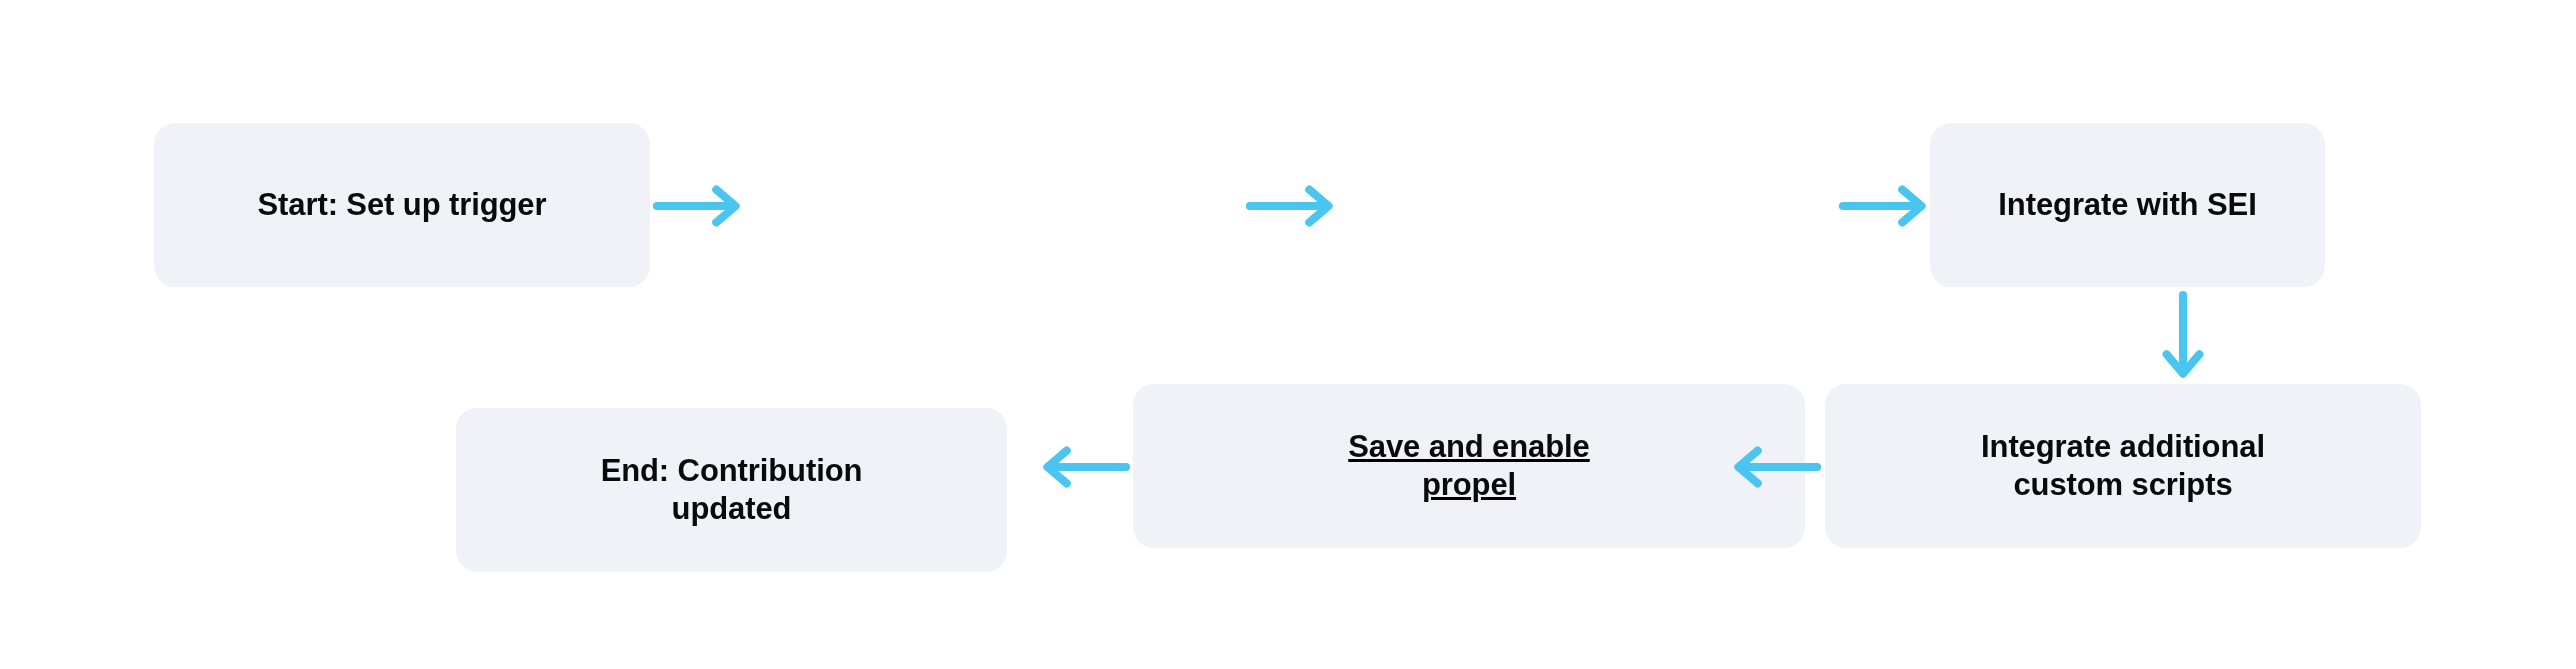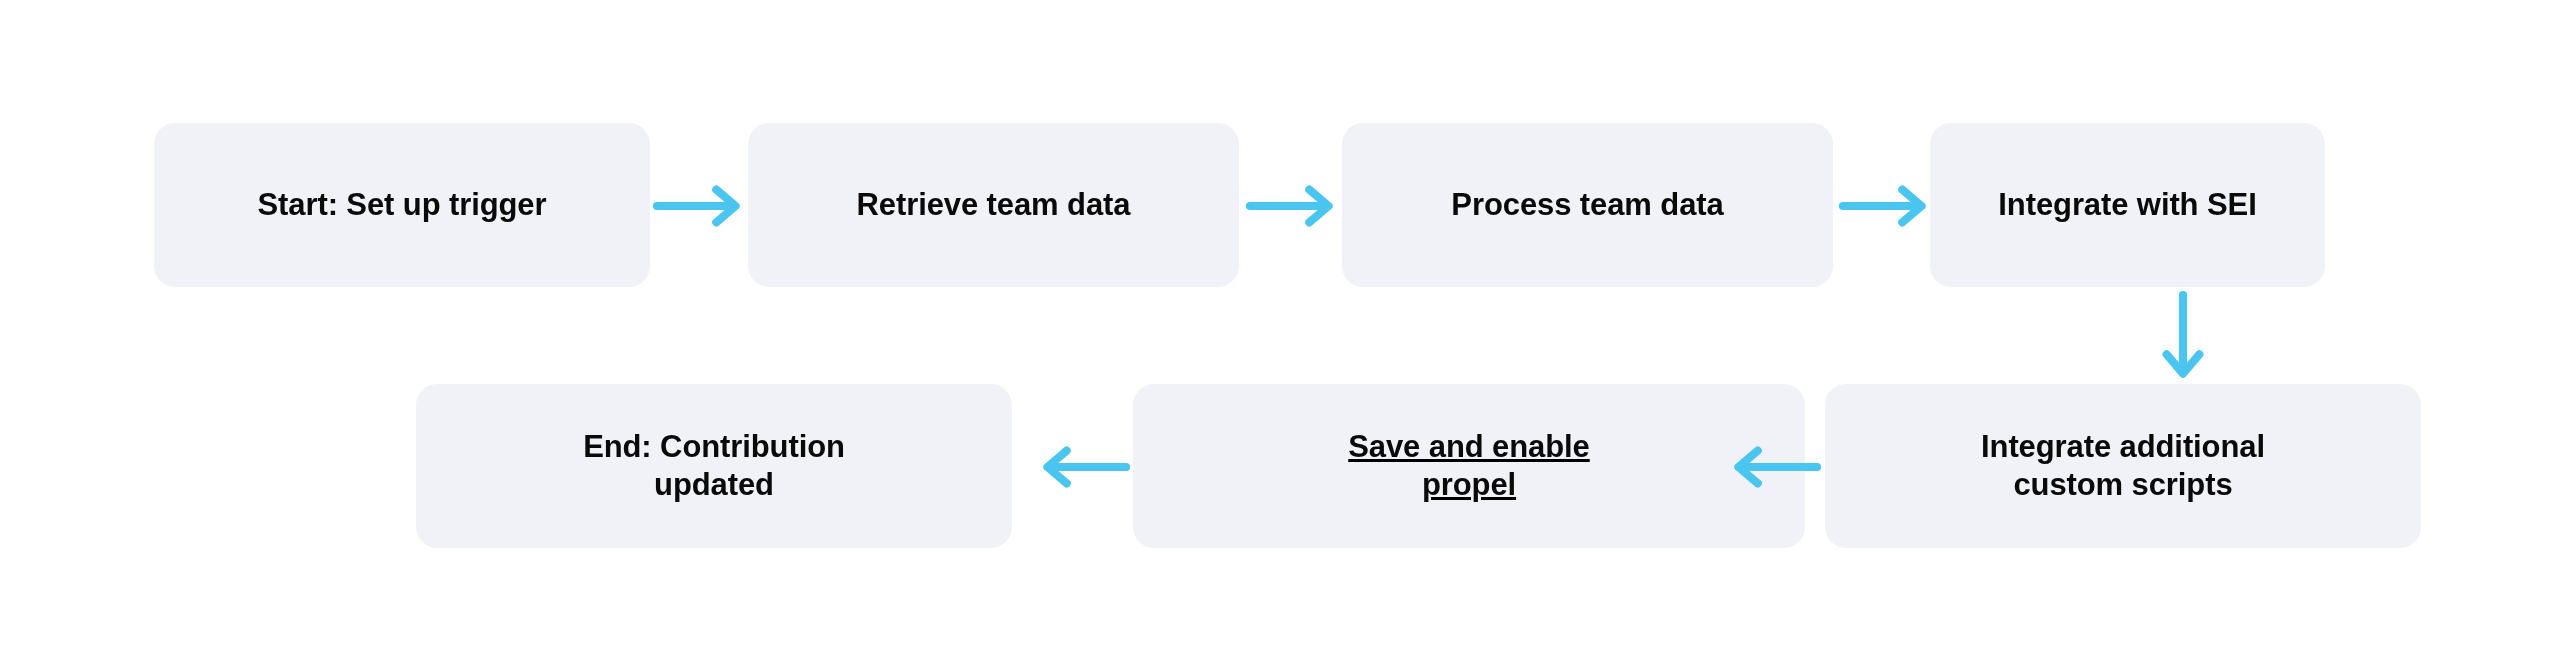--- a/index.html
+++ b/index.html
@@ -44,21 +44,21 @@
 
   
   .row-top { top: 123px; height: 164px; }
   #node-start      { left: 154px;  width: 496px; }
   #node-retrieve   { left: 748px; width: 491px; }
   #node-process    { left: 1342px; width: 491px; }
   #node-integrate  { left: 1930px; width: 395px; }
 
   
   .row-bottom { top: 384px; height: 164px; }
-  #node-end        { left: 416px;  width: 596px; }
+  #node-end        { left: 456px;  width: 551px; margin-top: 24px; }
   #node-save       { left: 1133px; width: 672px; text-decoration: underline; }
   #node-configure  { left: 1825px; width: 596px; }
 
   
   .arrow {
     position: absolute;
     display: block;
   }
   .arrow svg { display: block; overflow: visible; }
 
@@ -89,36 +89,30 @@
 
   <div class="arrow arrow-h" id="arrow-start-retrieve">
     <svg width="89" height="42" viewBox="0 0 120 56">
       <g fill="none" stroke="#4ac5f0" stroke-width="11" stroke-linecap="round" stroke-linejoin="round">
         <line x1="4" y1="28" x2="108" y2="28"></line>
         <polyline points="84,6 110,28 84,50"></polyline>
       </g>
     </svg>
   </div>
 
-  <div class="node row-top" id="node-retrieve">
-    <span class="node-label">Retrieve team data</span>
-  </div>
 
   <div class="arrow arrow-h" id="arrow-retrieve-process">
     <svg width="89" height="42" viewBox="0 0 120 56">
       <g fill="none" stroke="#4ac5f0" stroke-width="11" stroke-linecap="round" stroke-linejoin="round">
         <line x1="4" y1="28" x2="108" y2="28"></line>
         <polyline points="84,6 110,28 84,50"></polyline>
       </g>
     </svg>
   </div>
 
-  <div class="node row-top" id="node-process">
-    <span class="node-label">Process team data</span>
-  </div>
 
   <div class="arrow arrow-h" id="arrow-process-integrate">
     <svg width="89" height="42" viewBox="0 0 120 56">
       <g fill="none" stroke="#4ac5f0" stroke-width="11" stroke-linecap="round" stroke-linejoin="round">
         <line x1="4" y1="28" x2="108" y2="28"></line>
         <polyline points="84,6 110,28 84,50"></polyline>
       </g>
     </svg>
   </div>
 

